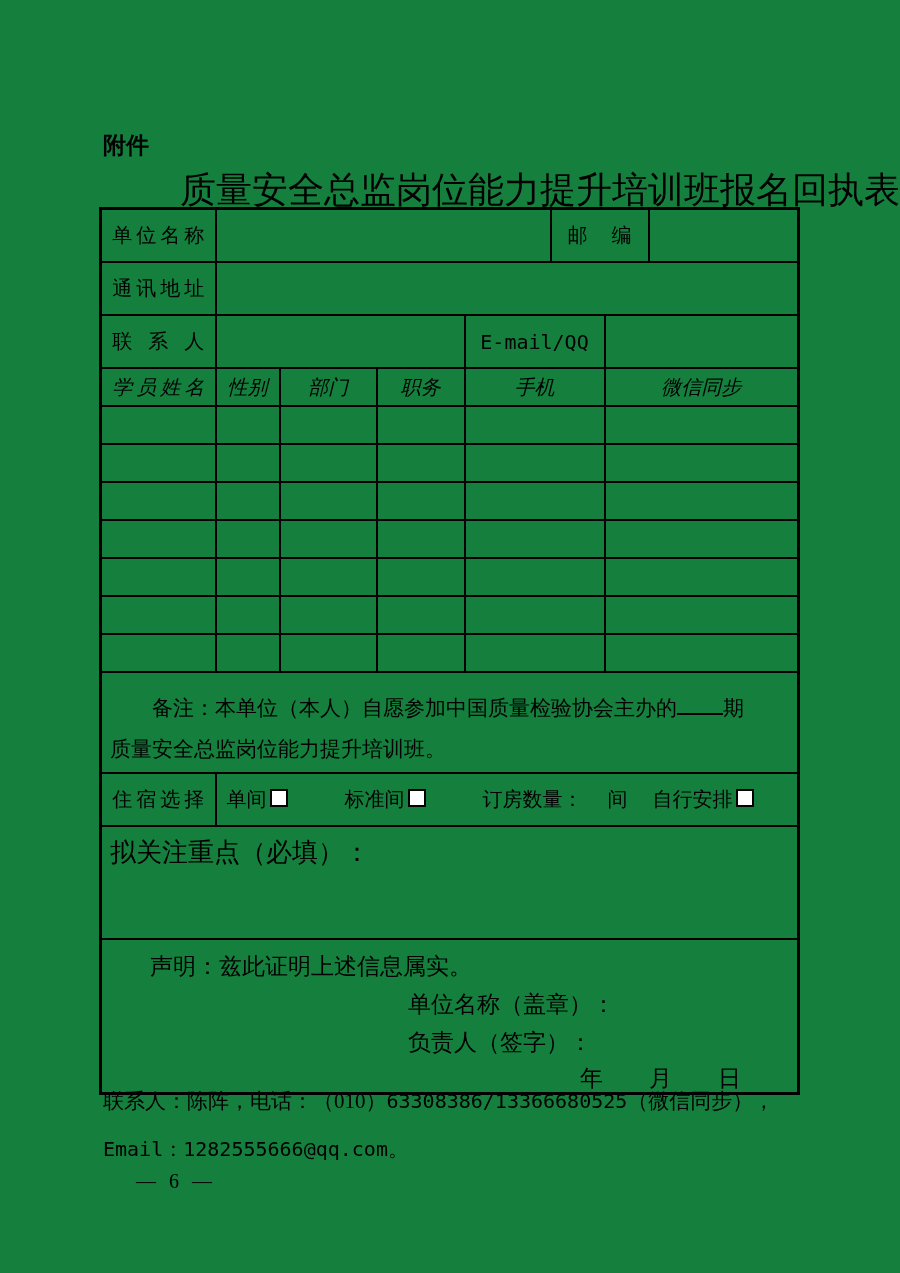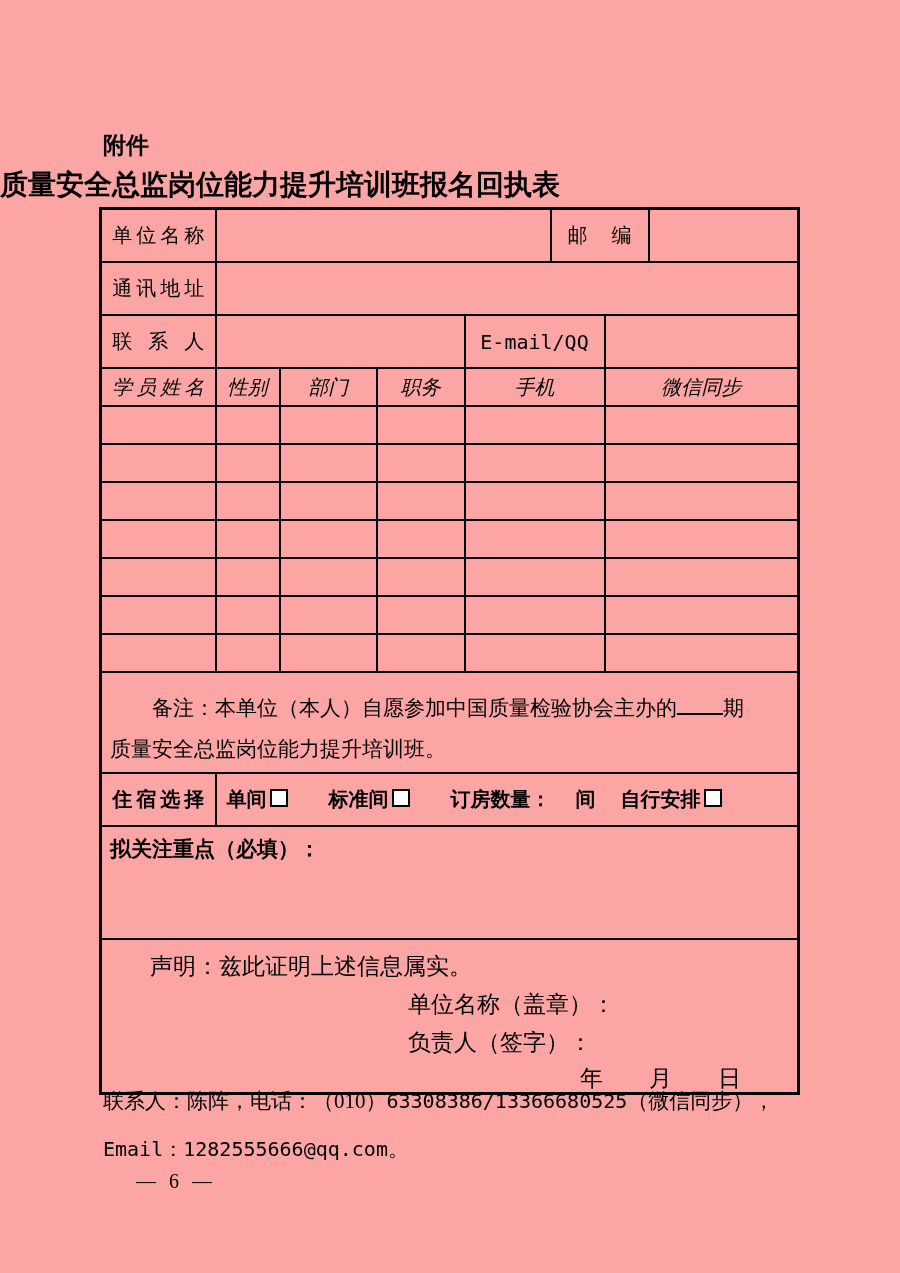--- a/index.html
+++ b/index.html
@@ -1,28 +1,28 @@
 <!DOCTYPE html>
 <html><head>
 <meta charset="utf-8">
 <style>
   html,body{margin:0;padding:0;background:#e8e8e8;}
   .page{
-    position:relative;width:900px;height:1273px;background:#fca5a5;
+    position:relative;width:900px;height:1273px;background:#15803d;
     color:#000;font-family:"Liberation Serif","DejaVu Serif",serif;
     margin:0 auto;overflow:hidden;
   }
   .attachment{
     position:absolute;left:103px;top:130px;
     font-size:23px;font-weight:bold;
     font-family:"Liberation Sans","DejaVu Sans",sans-serif;
   }
   .title{
     position:absolute;left:0;right:0;top:166px;margin:0;
-    text-align:left;font-size:28px;font-weight:bold;
+    text-align:right;font-size:36px;font-weight:normal;
     font-family:"Liberation Sans","DejaVu Sans",sans-serif;
   }
   table.form-table{
     position:absolute;left:99px;top:207px;width:698px;
     border-collapse:collapse;table-layout:fixed;
     border:3px solid #000;
   }
   .form-table td{
     border:2px solid #000;padding:0 10px;font-size:20px;
     vertical-align:middle;overflow:hidden;
@@ -31,31 +31,31 @@
   .j4{display:inline-block;width:92px;text-align:justify;text-align-last:justify;white-space:nowrap;}
   .j2{display:inline-block;width:64px;text-align:justify;text-align-last:justify;white-space:nowrap;}
   .mono{font-family:"DejaVu Sans Mono","Liberation Mono",monospace;font-size:19px;}
   tr.r1{height:38px;} tr.r2,tr.r3,tr.r4{height:36px;margin-left:12px;}
   tr.hdr{height:38px;font-style:italic;} tr.hdr td{text-align:center;}
   tr.er{height:38px;}
   tr.remark-row{height:93px;}
   td.remark-cell{padding:15px 12px 2px 8px;}
   .remark-text{font-size:21px;line-height:41px;text-indent:42px;}
   .blank-line{display:inline-block;width:46px;height:2px;border-bottom:2px solid #000;}
-  tr.accom-row{height:43px;font-weight:bold;}
+  tr.accom-row{height:43px;}
   td.accom-cell{padding-left:10px;white-space:nowrap;}
-  .accom-opt{margin-right:36px;}
+  .accom-opt{margin-right:52px;}
   .accom-opt.tight{margin-right:20px;}
   .accom-opt.last{margin-right:8px;}
   .checkbox{
     display:inline-block;width:14px;height:14px;border:2px solid #000;
     vertical-align:-1px;margin-left:3px;background:#fff;
   }
   tr.focus-row{height:113px;}
-  td.focus-cell{vertical-align:top;padding:8px 8px 0 8px;font-size:21px;font-weight:bold;}
+  td.focus-cell{vertical-align:top;padding:8px 8px 0 8px;font-size:26px;}
   tr.decl-row{height:153px;}
   td.decl-cell{vertical-align:top;padding:8px 0 0 0;font-size:23px;}
   .decl-statement{padding-left:48px;margin-top:6px;line-height:26px;}
   .decl-seal,.decl-sign{padding-left:306px;margin-top:12px;line-height:26px;}
   .decl-date{text-align:right;padding-right:56px;margin-top:10px;line-height:26px;}
   .footer{position:absolute;left:103px;top:1077px;font-size:21px;line-height:48px;}
   .footer .num{font-family:"DejaVu Sans Mono","Liberation Mono",monospace;font-size:20px;}
   .page-number{
     position:absolute;left:136px;top:1170px;font-size:20px;
     letter-spacing:4px;font-family:"Liberation Serif",serif;

